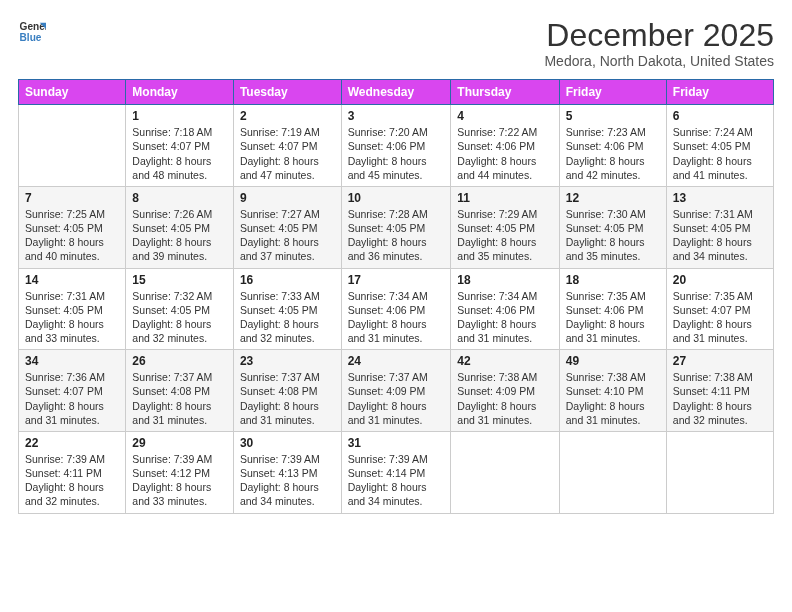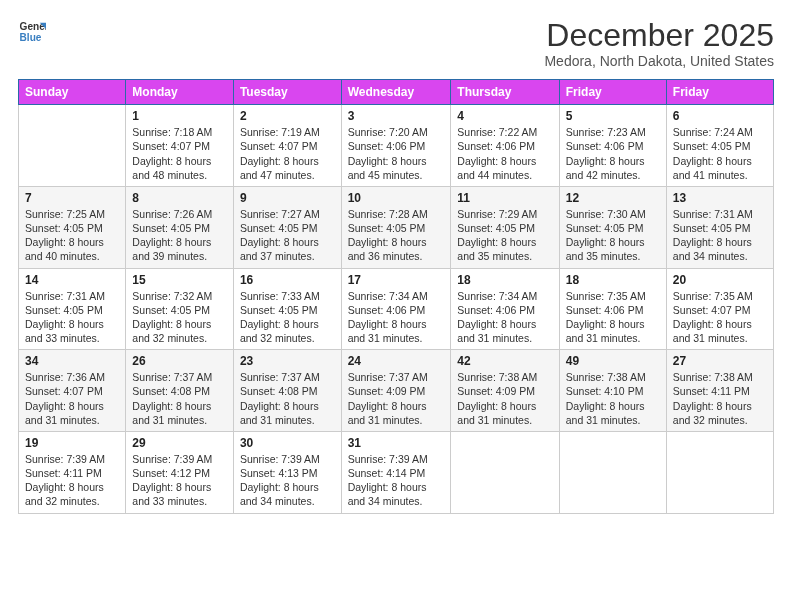--- a/index.html
+++ b/index.html
@@ -227,21 +227,21 @@
             <div class="cell-day">49</div>
             <div class="cell-info">Sunrise: 7:38 AM<br>Sunset: 4:10 PM<br>Daylight: 8 hours and 31 minutes.</div>
           </td>
           <td>
             <div class="cell-day">27</div>
             <div class="cell-info">Sunrise: 7:38 AM<br>Sunset: 4:11 PM<br>Daylight: 8 hours and 32 minutes.</div>
           </td>
         </tr>
         <tr>
           <td>
-            <div class="cell-day">19</div>
+            <div class="cell-day">22</div>
             <div class="cell-info">Sunrise: 7:39 AM<br>Sunset: 4:11 PM<br>Daylight: 8 hours and 32 minutes.</div>
           </td>
           <td>
             <div class="cell-day">29</div>
             <div class="cell-info">Sunrise: 7:39 AM<br>Sunset: 4:12 PM<br>Daylight: 8 hours and 33 minutes.</div>
           </td>
           <td>
             <div class="cell-day">30</div>
             <div class="cell-info">Sunrise: 7:39 AM<br>Sunset: 4:13 PM<br>Daylight: 8 hours and 34 minutes.</div>
           </td>

